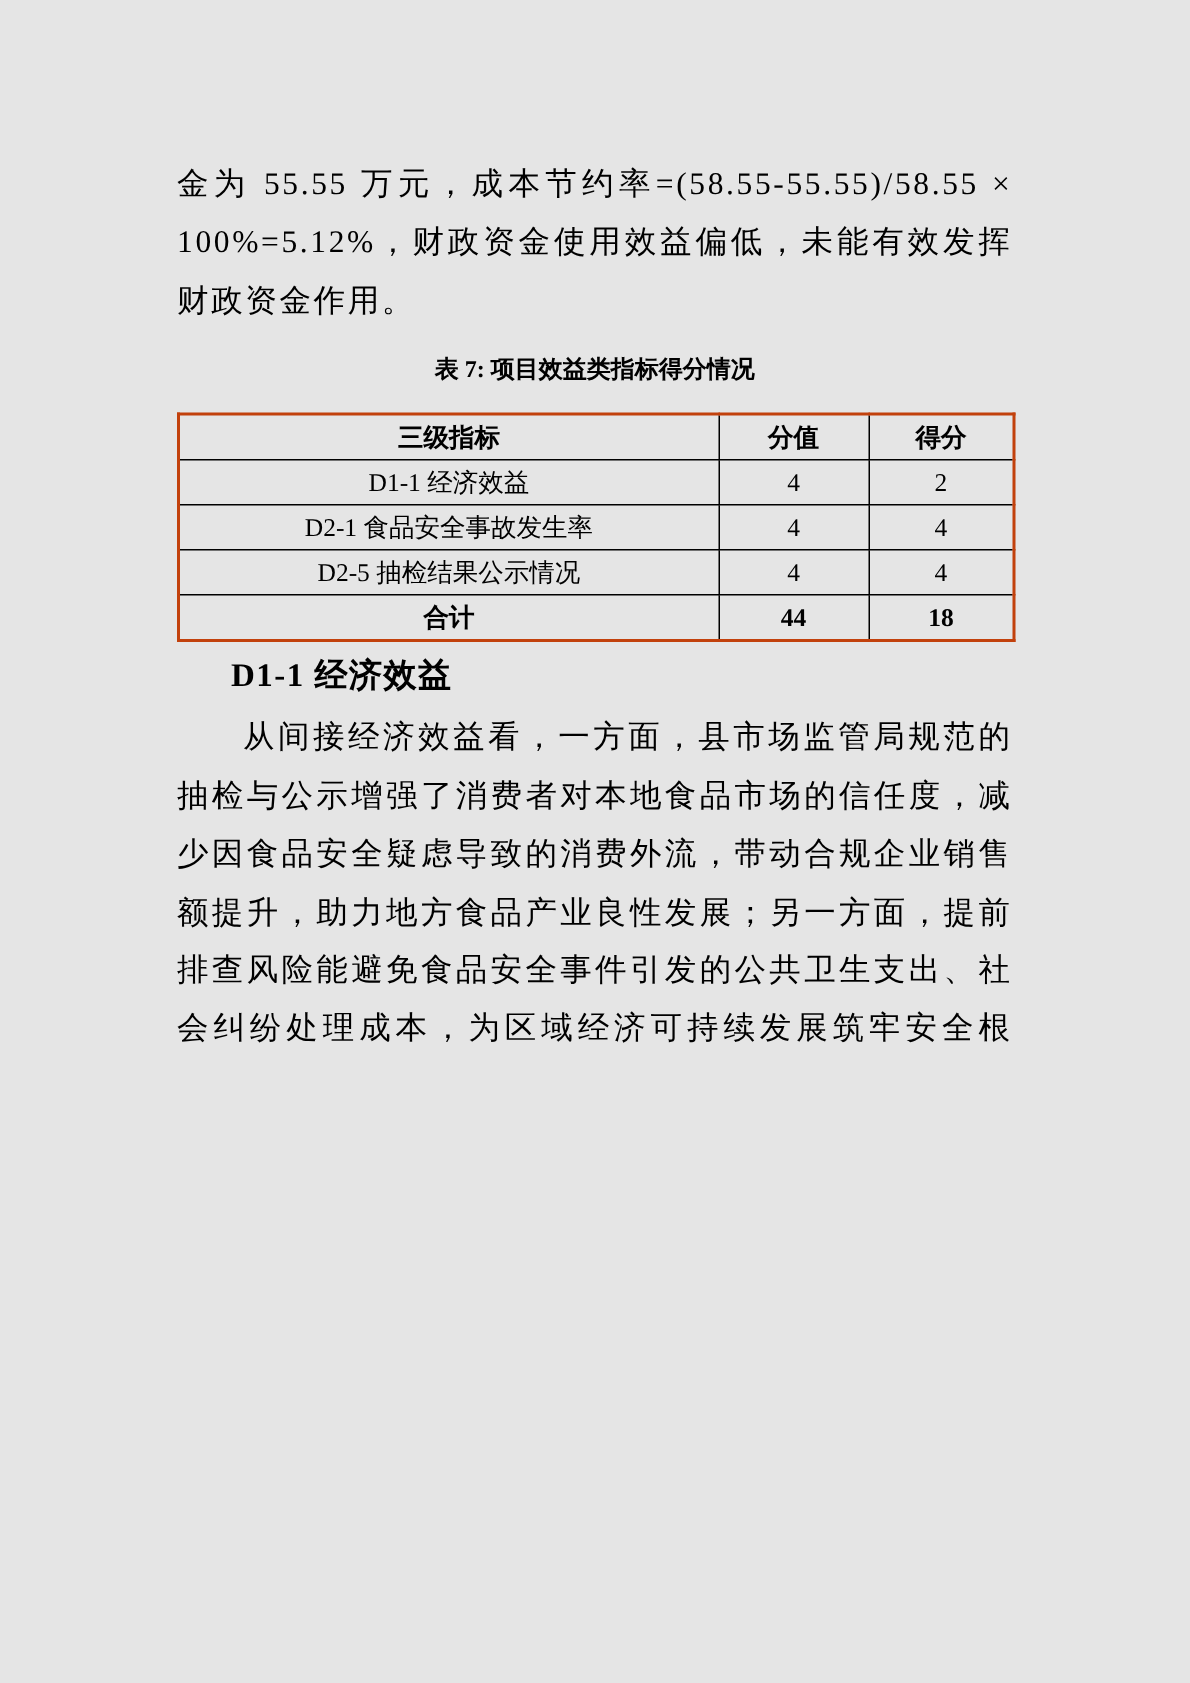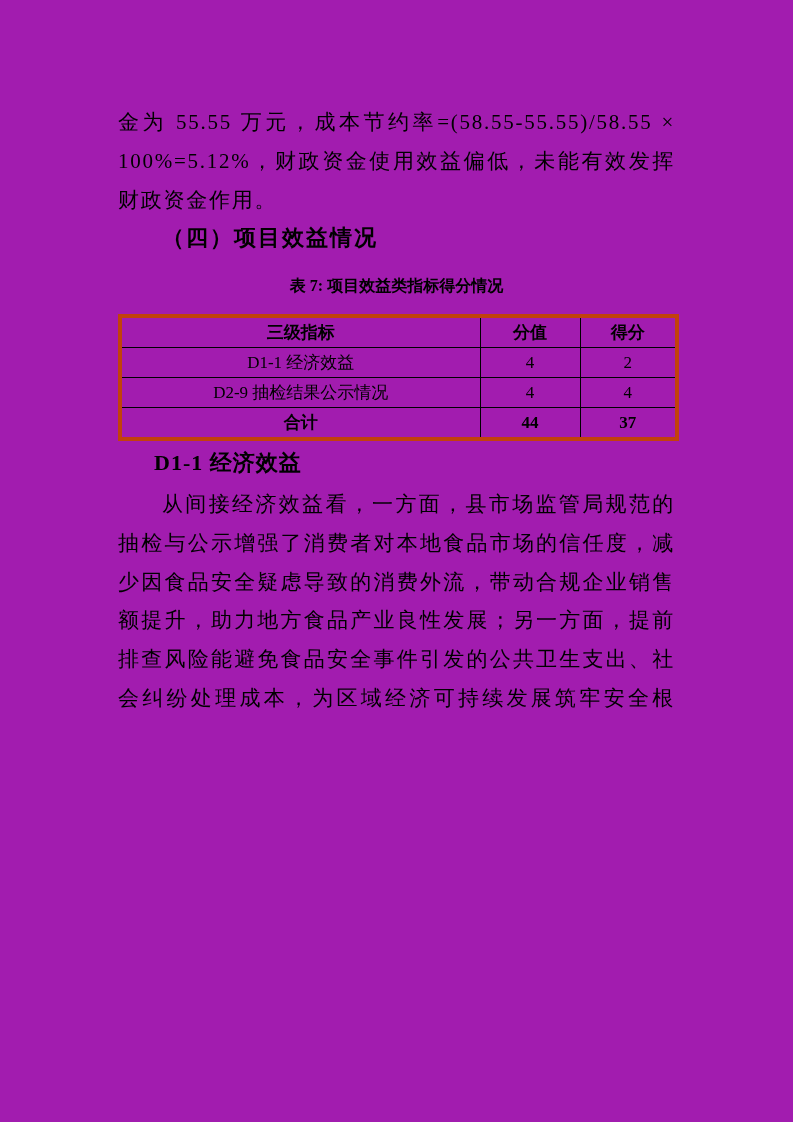--- a/index.html
+++ b/index.html
@@ -4,21 +4,21 @@
 <style>
   html, body {
     margin: 0;
     padding: 0;
     background: #888;
   }
   .page {
     position: relative;
     width: 793px;
     height: 1122px;
-    background: #a21caf;
+    background: #e5e5e5;
     overflow: hidden;
     box-sizing: border-box;
     padding: 103px 118px 0 118px;
     font-family: "Liberation Serif", "DejaVu Serif", serif;
     color: #000000;
   }
   .body-para {
     margin: 0;
     font-size: 21px;
     line-height: 38.75px;
@@ -47,21 +47,21 @@
     font-weight: bold;
     line-height: 24px;
     height: 24px;
     text-align: center;
     overflow: hidden;
   }
   table.score-table {
     width: 557px;
     table-layout: fixed;
     border-collapse: collapse;
-    border: 4px solid #c2410c;
+    border: 2px solid #c2410c;
   }
   table.score-table th,
   table.score-table td {
     border: 1px solid #000;
     height: 29px;
     padding: 0 2px;
     text-align: center;
     vertical-align: middle;
     font-size: 17px;
     line-height: 20px;
@@ -86,21 +86,20 @@
   }
 </style>
 </head>
 <body>
 
 <div class="page">
 
   <p class="body-para p1">金为 55.55 万元，成本节约率=(58.55-55.55)/58.55 × 100%=5.12%，财政资金使用效益偏低，未能有效发挥财政资金作用。</p>
 
 
-  <h3 class="section-heading">（四）项目效益情况</h3>
 
   <div class="table-caption">表 7: 项目效益类指标得分情况</div>
 
   <table class="score-table">
     <colgroup>
       <col class="col-indicator">
       <col class="col-max">
       <col class="col-score">
     </colgroup>
     <thead>
@@ -110,28 +109,33 @@
         <th>得分</th>
       </tr>
     </thead>
     <tbody>
       <tr>
         <td>D1-1 经济效益</td>
         <td>4</td>
         <td>2</td>
       </tr>
       <tr>
-        <td>D2-9 抽检结果公示情况</td>
+        <td>D2-1 食品安全事故发生率</td>
+        <td>4</td>
+        <td>4</td>
+      </tr>
+      <tr>
+        <td>D2-5 抽检结果公示情况</td>
         <td>4</td>
         <td>4</td>
       </tr>
       <tr class="total-row">
         <td>合计</td>
         <td>44</td>
-        <td>37</td>
+        <td>18</td>
       </tr>
     </tbody>
   </table>
 
   <h4 class="subsection-heading">D1-1 经济效益</h4>
 
 
   <p class="body-para p4">从间接经济效益看，一方面，县市场监管局规范的抽检与公示增强了消费者对本地食品市场的信任度，减少因食品安全疑虑导致的消费外流，带动合规企业销售额提升，助力地方食品产业良性发展；另一方面，提前排查风险能避免食品安全事件引发的公共卫生支出、社会纠纷处理成本，为区域经济可持续发展筑牢安全根基。</p>
 
 </div>

